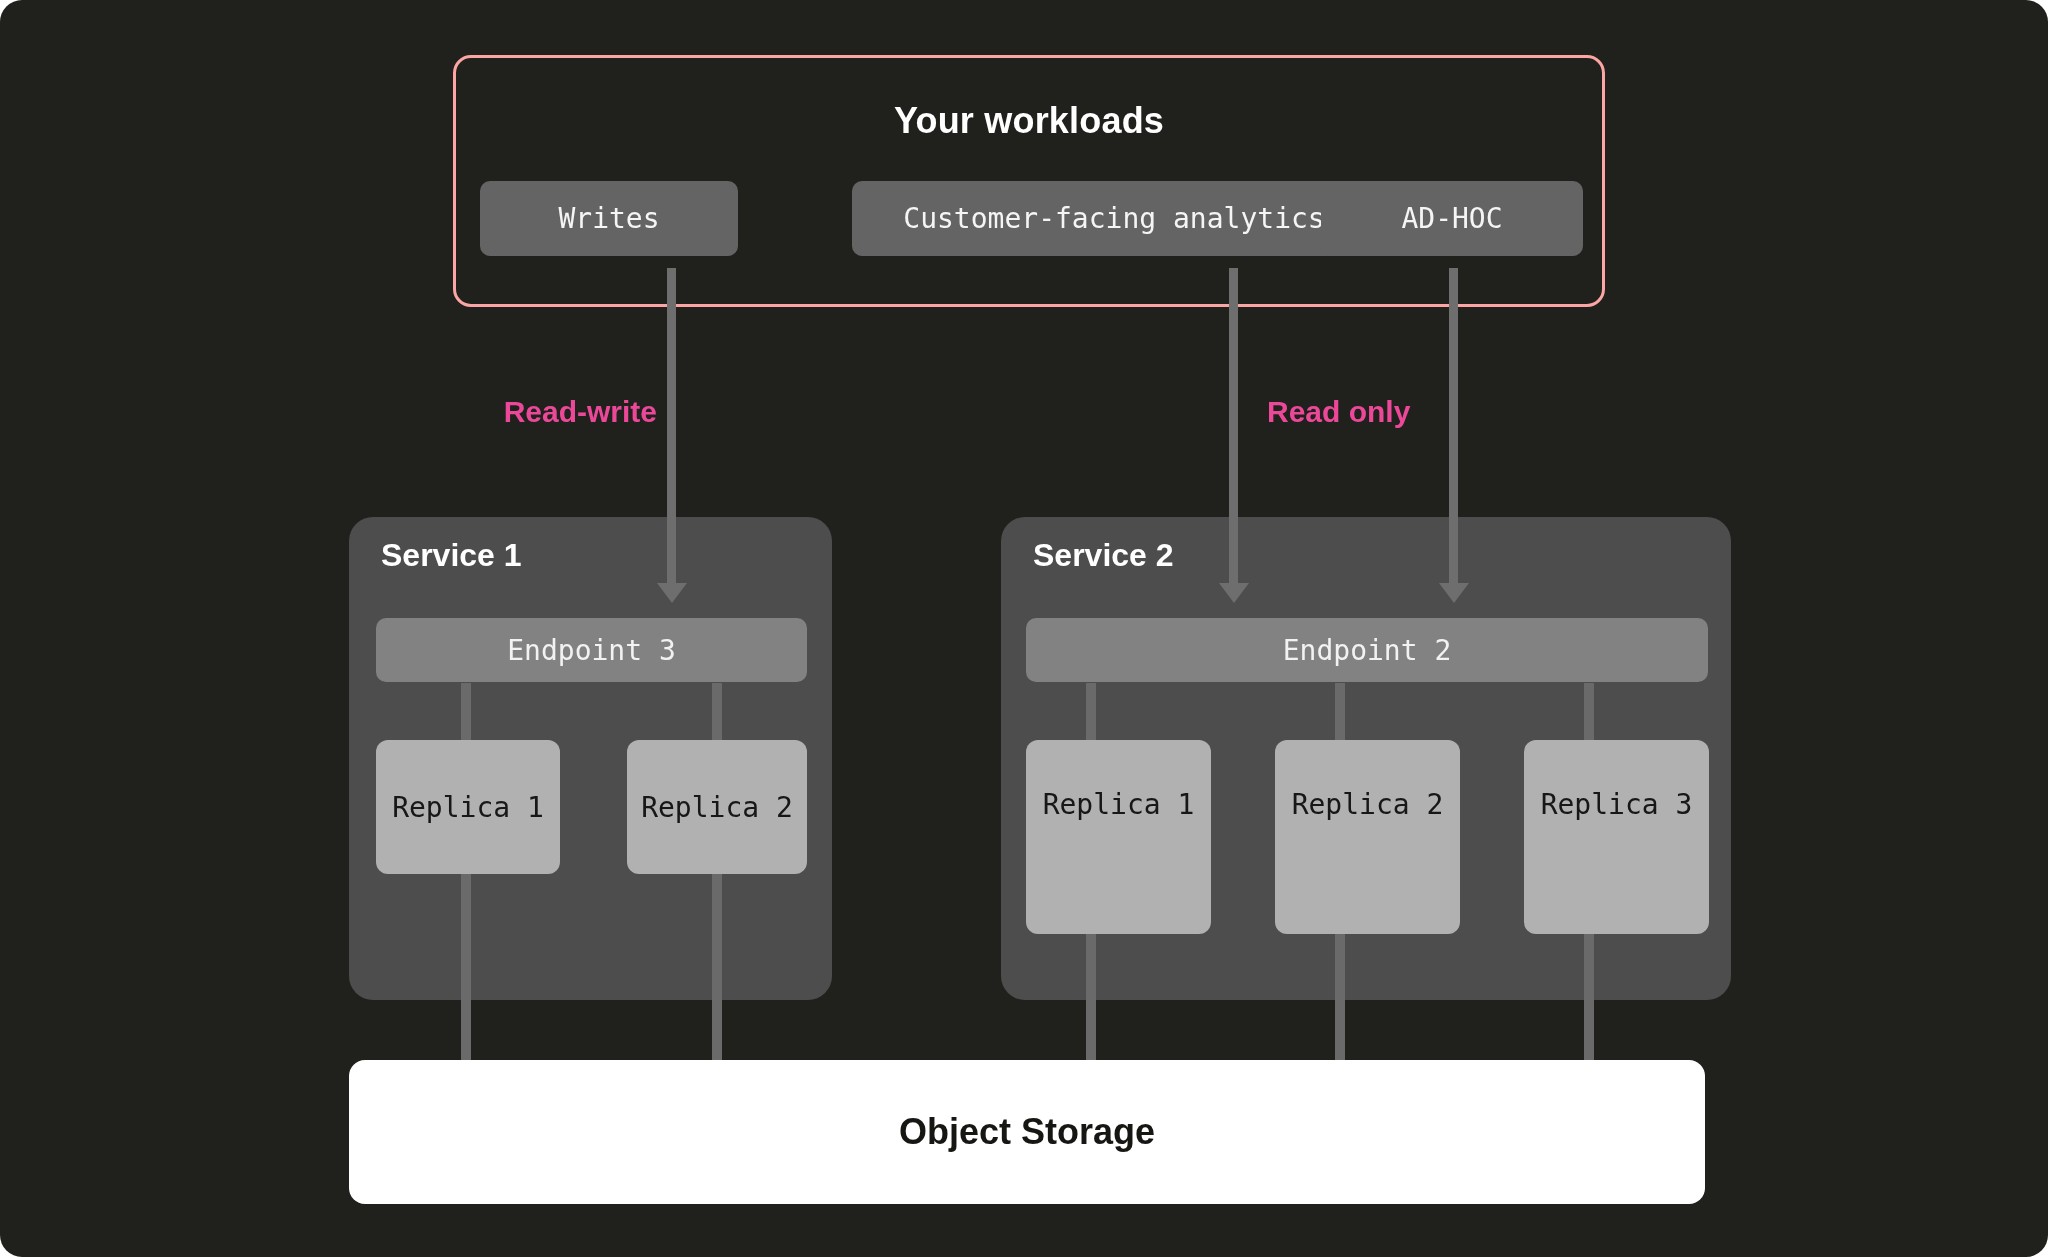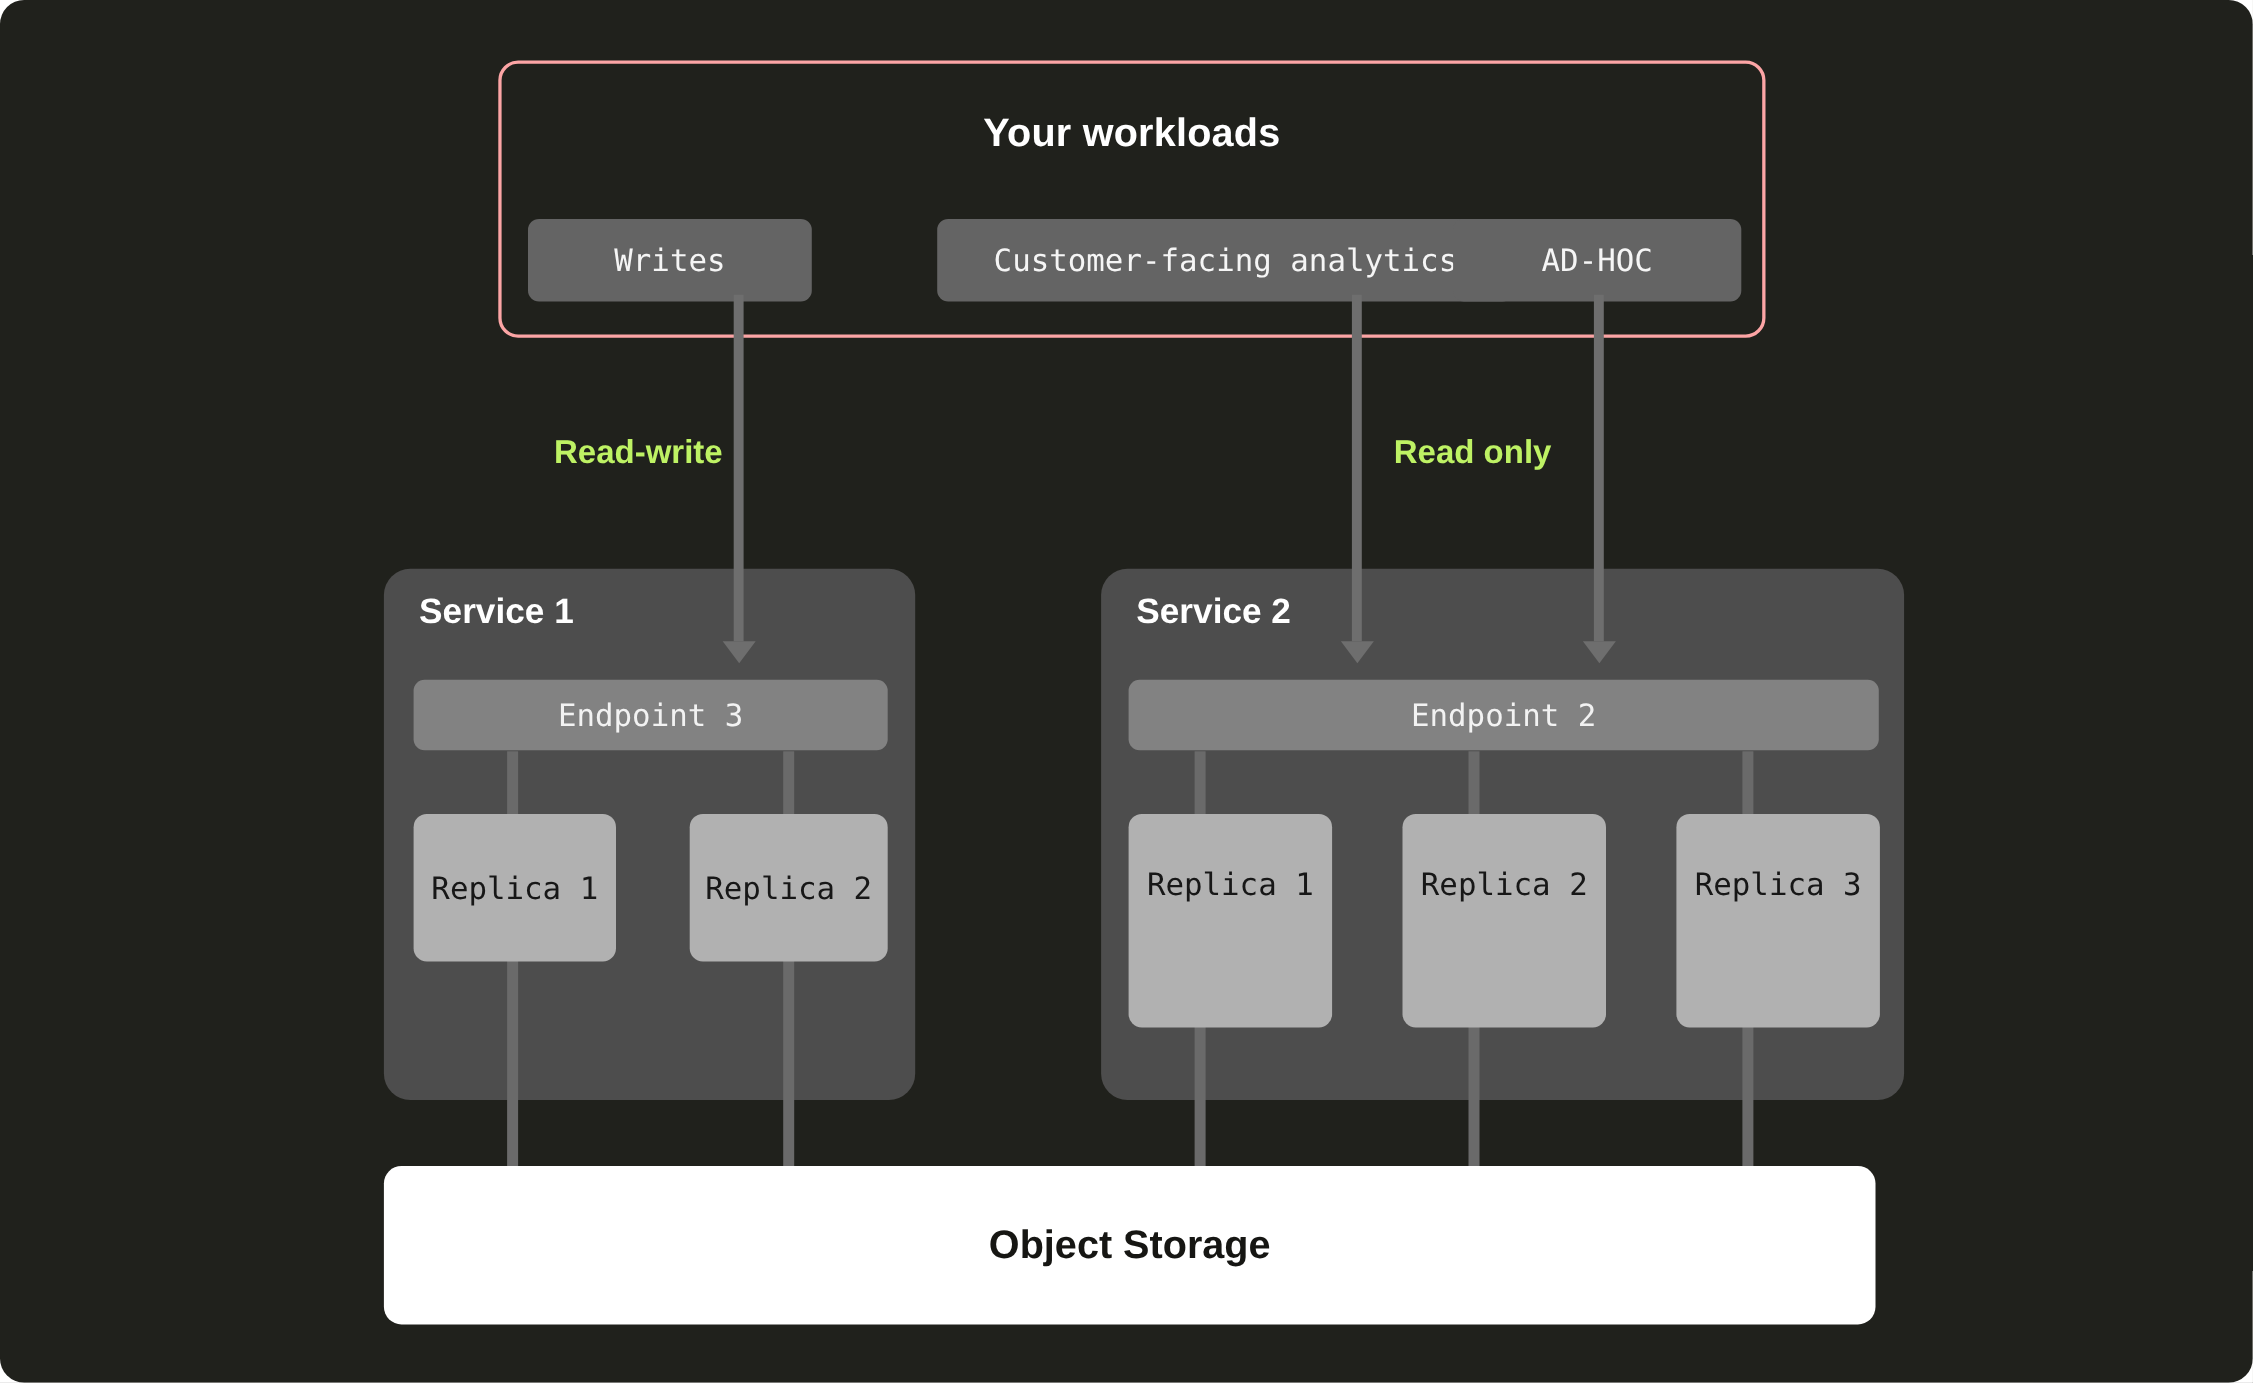--- a/index.html
+++ b/index.html
@@ -26,21 +26,21 @@
     position: absolute;
     left: 0; right: 0; top: 42px;
     text-align: center;
     color: #ffffff;
     font-size: 36px;
     font-weight: 700;
     letter-spacing: 0.2px;
   }
   .chip {
     position: absolute;
-    top: 141px;
+    top: 123px;
     height: 75px;
     background: #646464;
     border-radius: 10px;
     color: #f5f5f5;
     font-family: "DejaVu Sans Mono", monospace;
     font-size: 28px;
     display: flex;
     align-items: center;
     justify-content: center;
   }
@@ -69,21 +69,21 @@
   }
   .arrow-1 { left: 667px; }
   .arrow-2 { left: 1229px; }
   .arrow-3 { left: 1449px; }
 
   .edge-label {
     position: absolute;
     top: 394px;
     height: 36px;
     line-height: 36px;
-    color: #bef264;
+    color: #ec4899;
     font-size: 30px;
     font-weight: 700;
     z-index: 3;
   }
   .label-read-write { left: 357px; width: 300px; text-align: right; }
   .label-read-only  { left: 1267px; width: 300px; text-align: left; }
 
   
   .connector {
     position: absolute;

